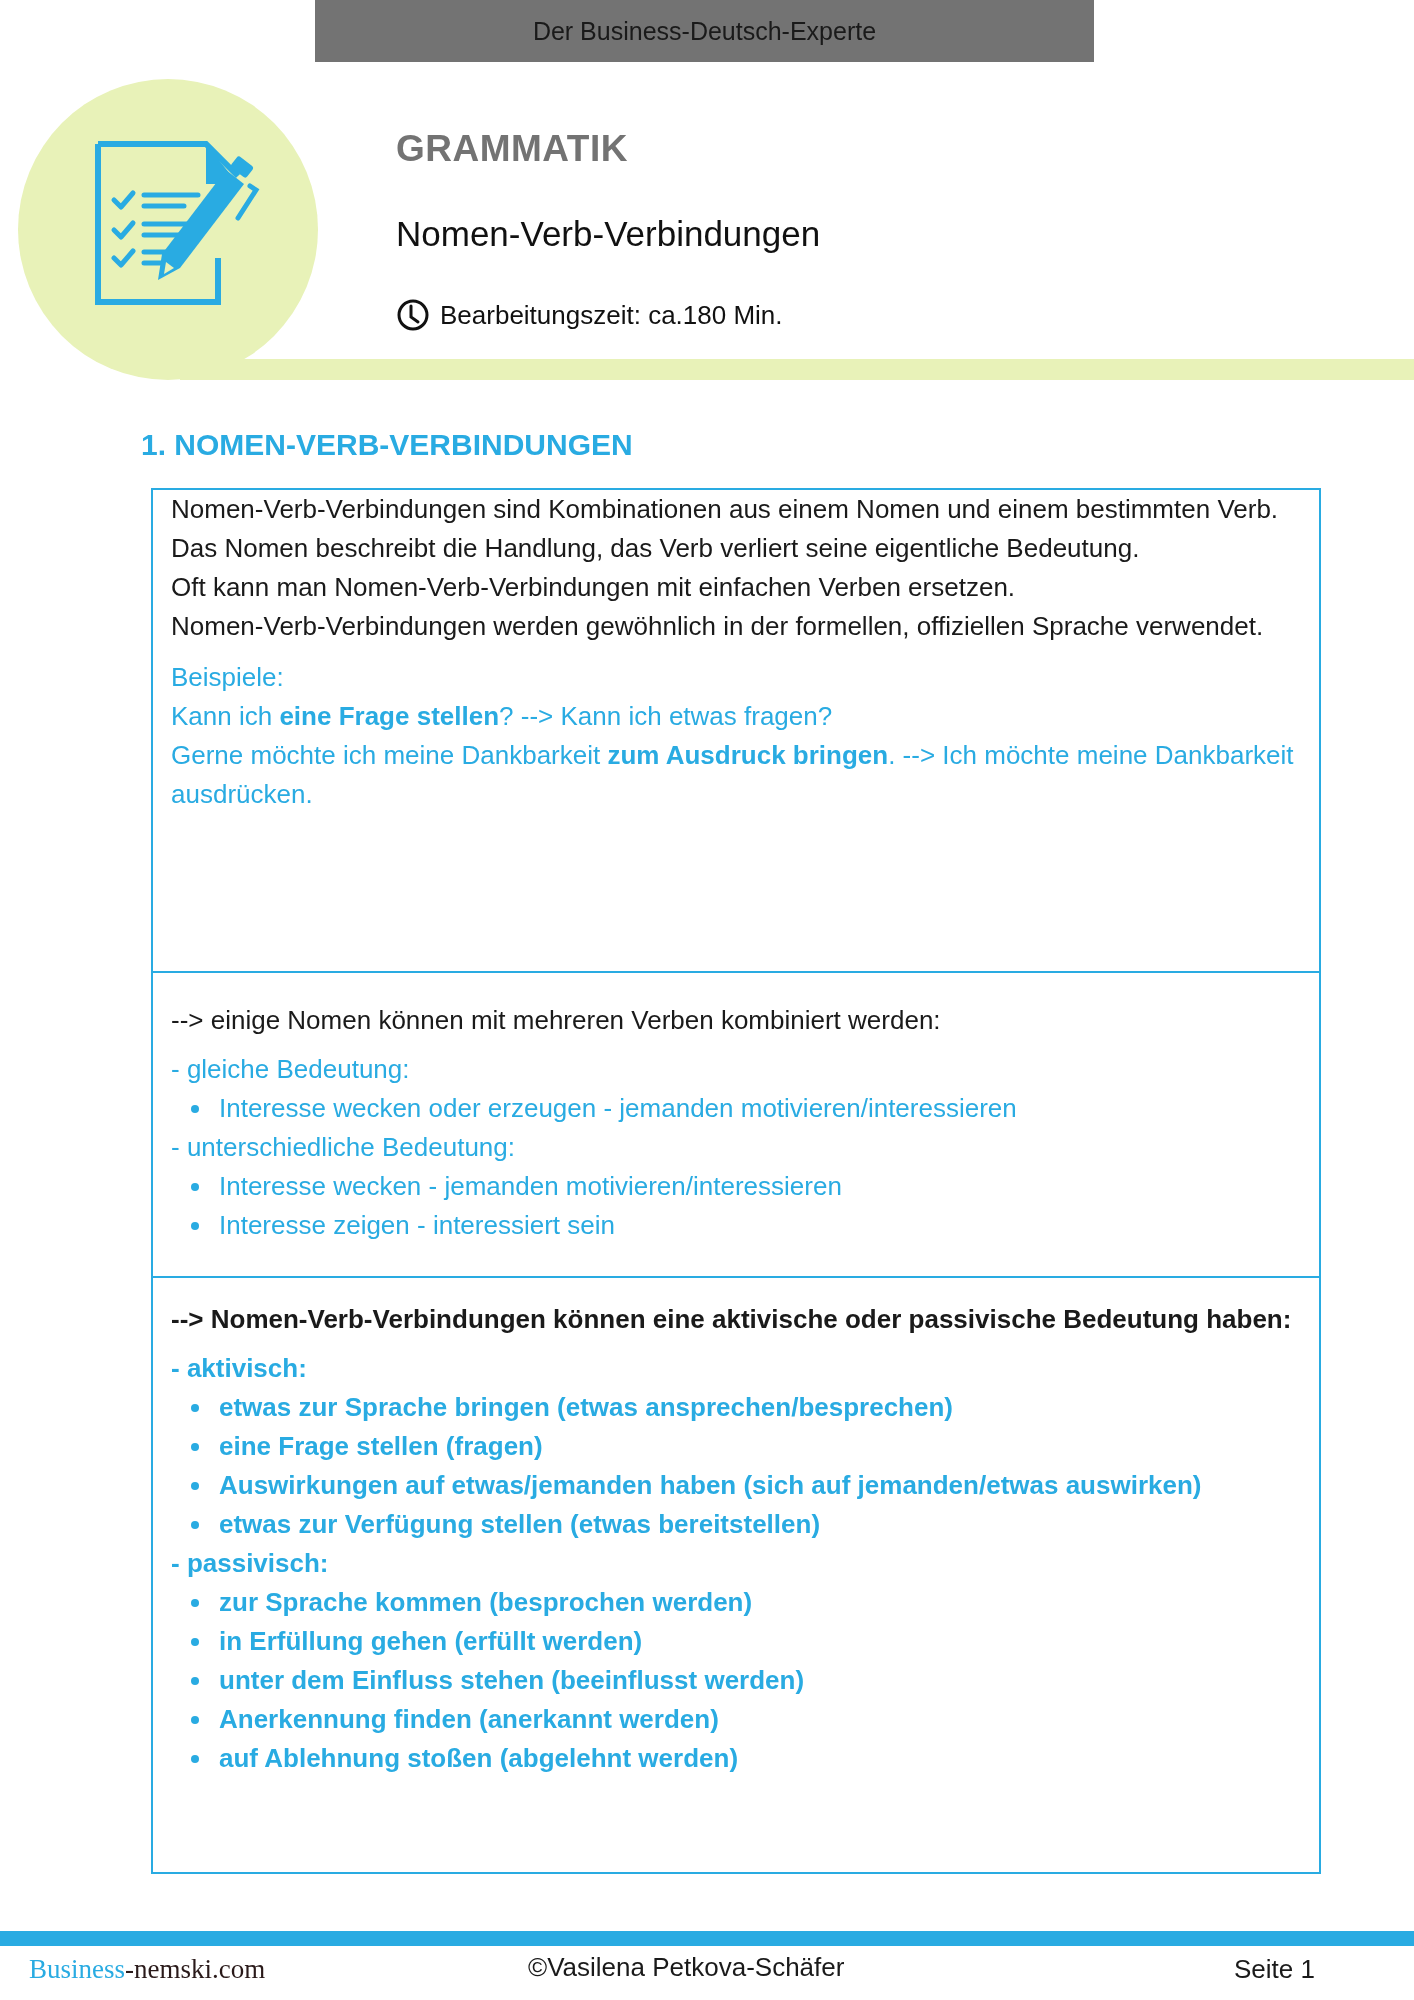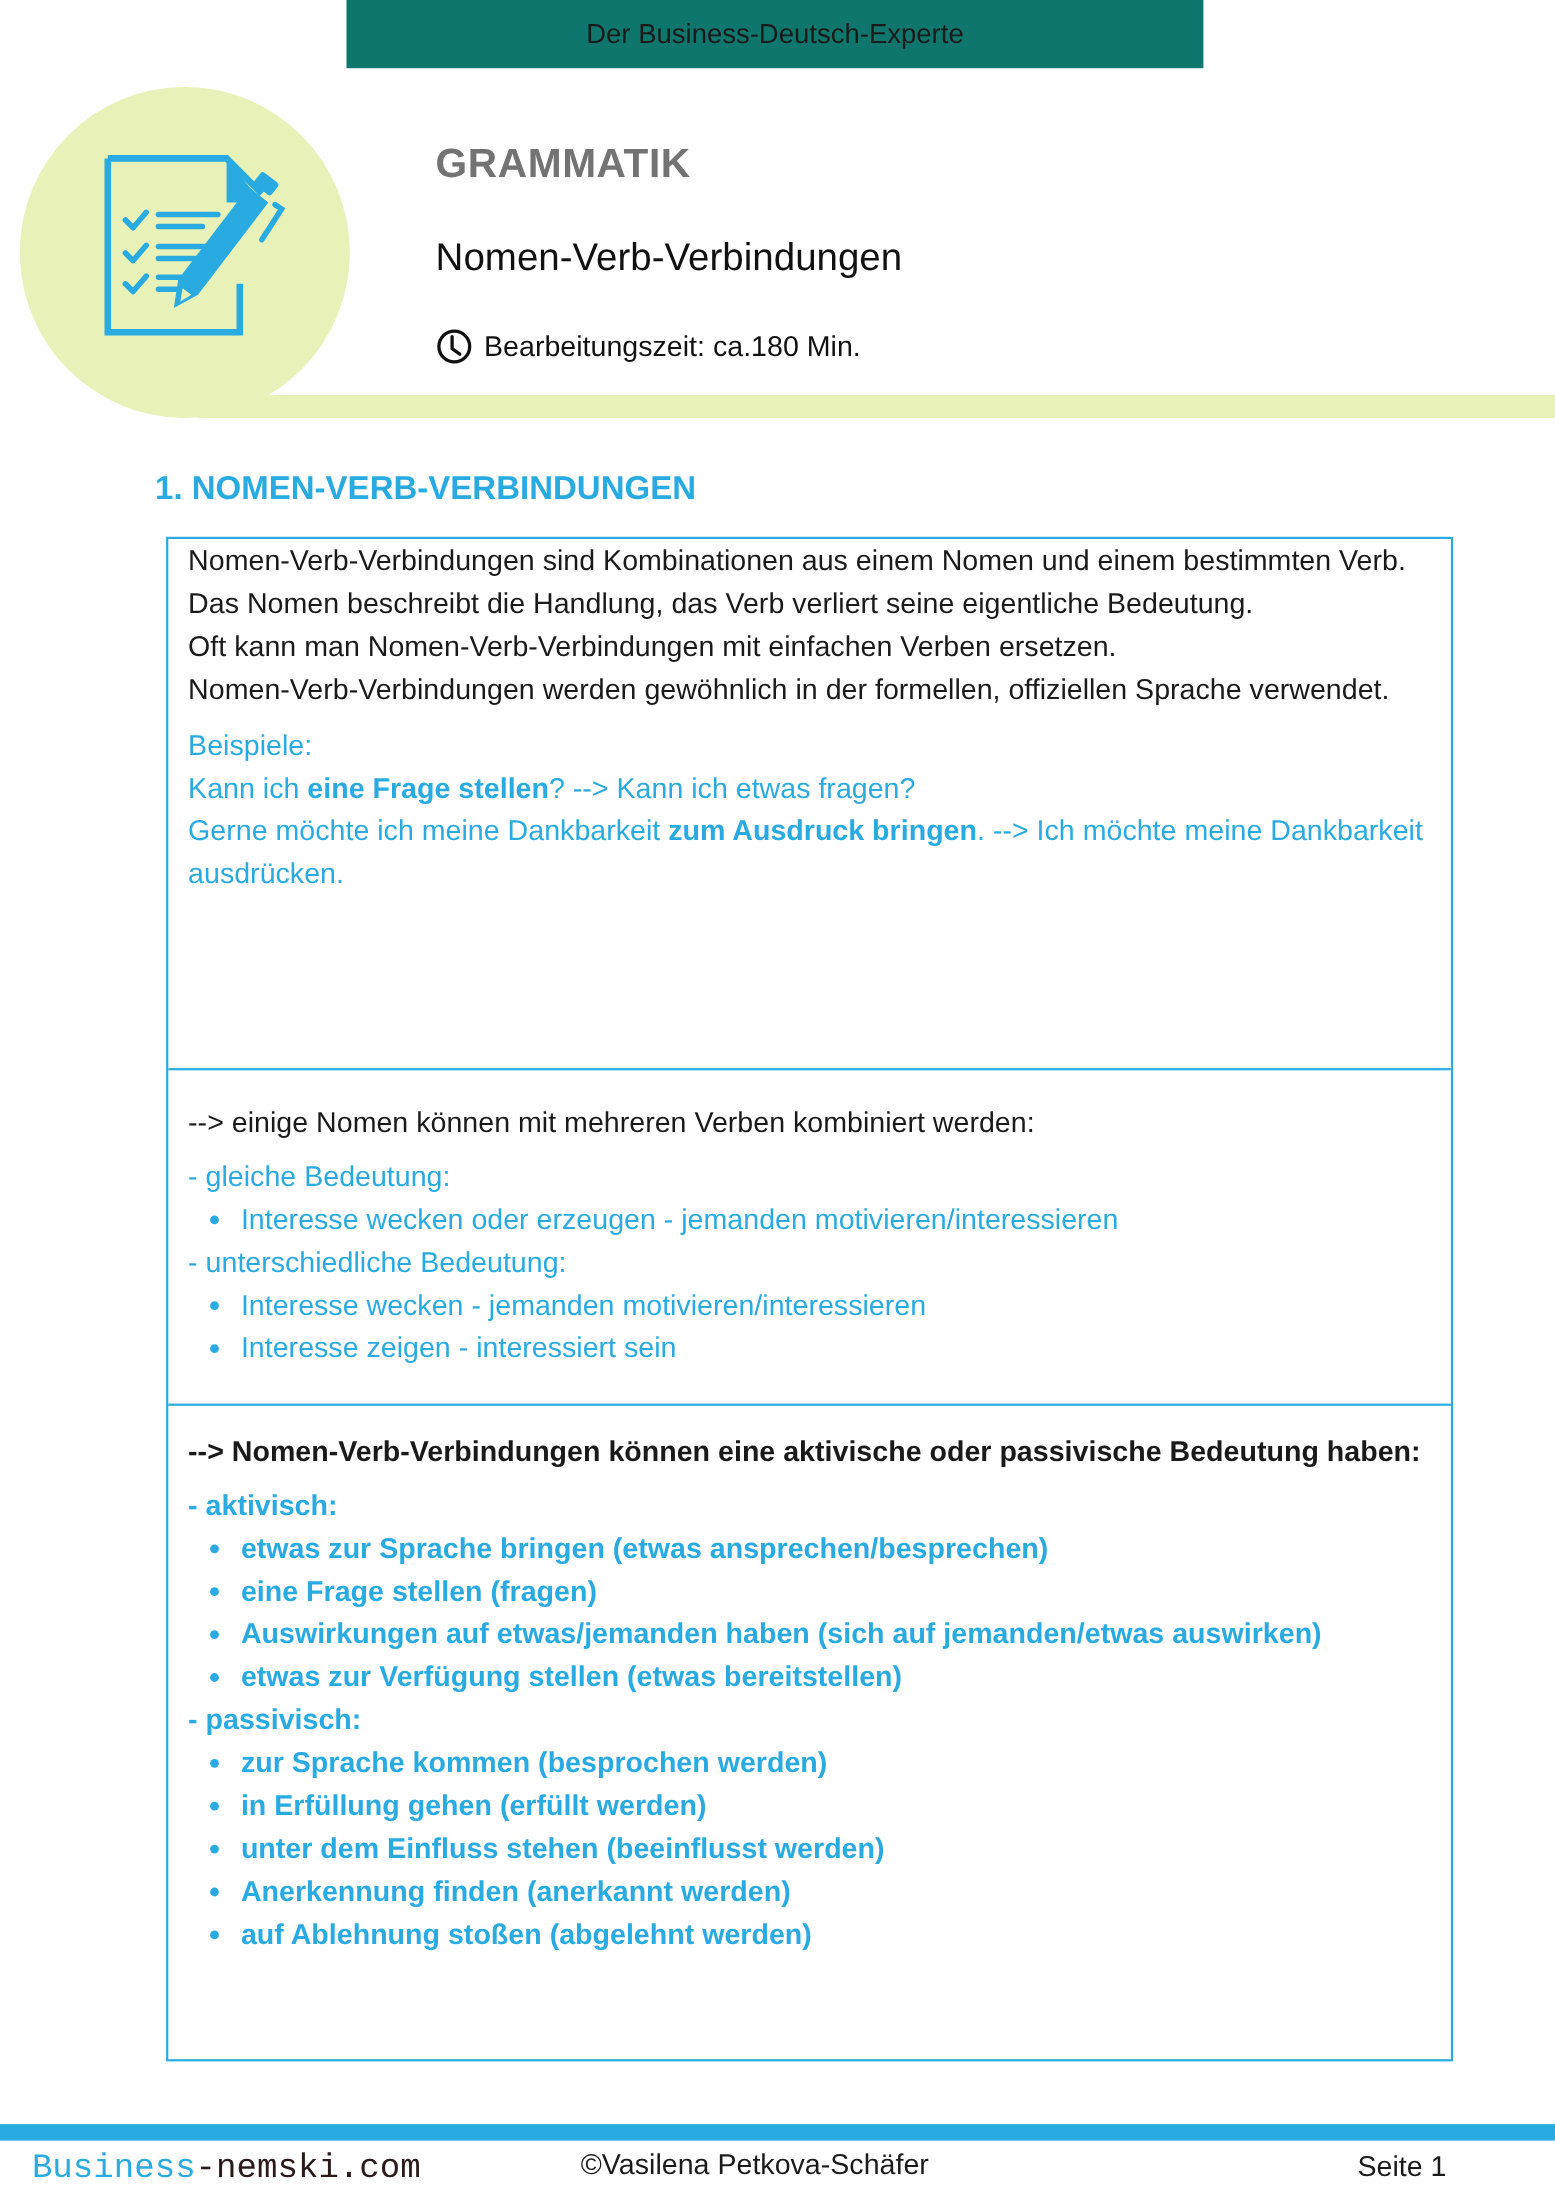--- a/index.html
+++ b/index.html
@@ -3,21 +3,21 @@
 <meta charset="utf-8">
 <style>
   html, body { margin:0; padding:0; }
   body {
     width:1414px; height:2000px; position:relative; overflow:hidden;
     background:#ffffff; color:#1a1a1a;
     font-family:"Liberation Sans", sans-serif;
   }
   .topbar {
     position:absolute; left:315px; top:0; width:779px; height:62px;
-    background:#0f766e;
+    background:#737373;
     display:flex; align-items:center; justify-content:center;
     font-size:25px; color:#1a1a1a;
   }
   .circle {
     position:absolute; left:18px; top:79px; width:300px; height:301px;
     border-radius:50%; background:#e8f2b8;
   }
   .band {
     position:absolute; left:180px; top:359px; width:1234px; height:21px;
     background:#e8f2b8;
@@ -64,21 +64,21 @@
   }
   ul.bl li::before {
     content:""; position:absolute; left:20px; top:16px;
     width:8px; height:8px; border-radius:50%; background:#29abe2;
   }
   .footer-bar {
     position:absolute; left:0; top:1931px; width:1414px; height:15px; background:#29abe2;
   }
   .footer-site {
     position:absolute; left:29px; top:1954px;
-    font-family:Liberation Mono, monospace; font-size:31px;
+    font-family:Liberation Serif, serif; font-size:27px;
   }
   .footer-site .s1 { color:#29abe2; }
   .footer-site .s2 { color:#2a1a1a; }
   .footer-copy {
     position:absolute; left:528px; top:1952px; font-size:26px; color:#1a1a1a;
   }
   .footer-page {
     position:absolute; left:1234px; top:1954px; font-size:26px; color:#1a1a1a;
   }
 </style>

